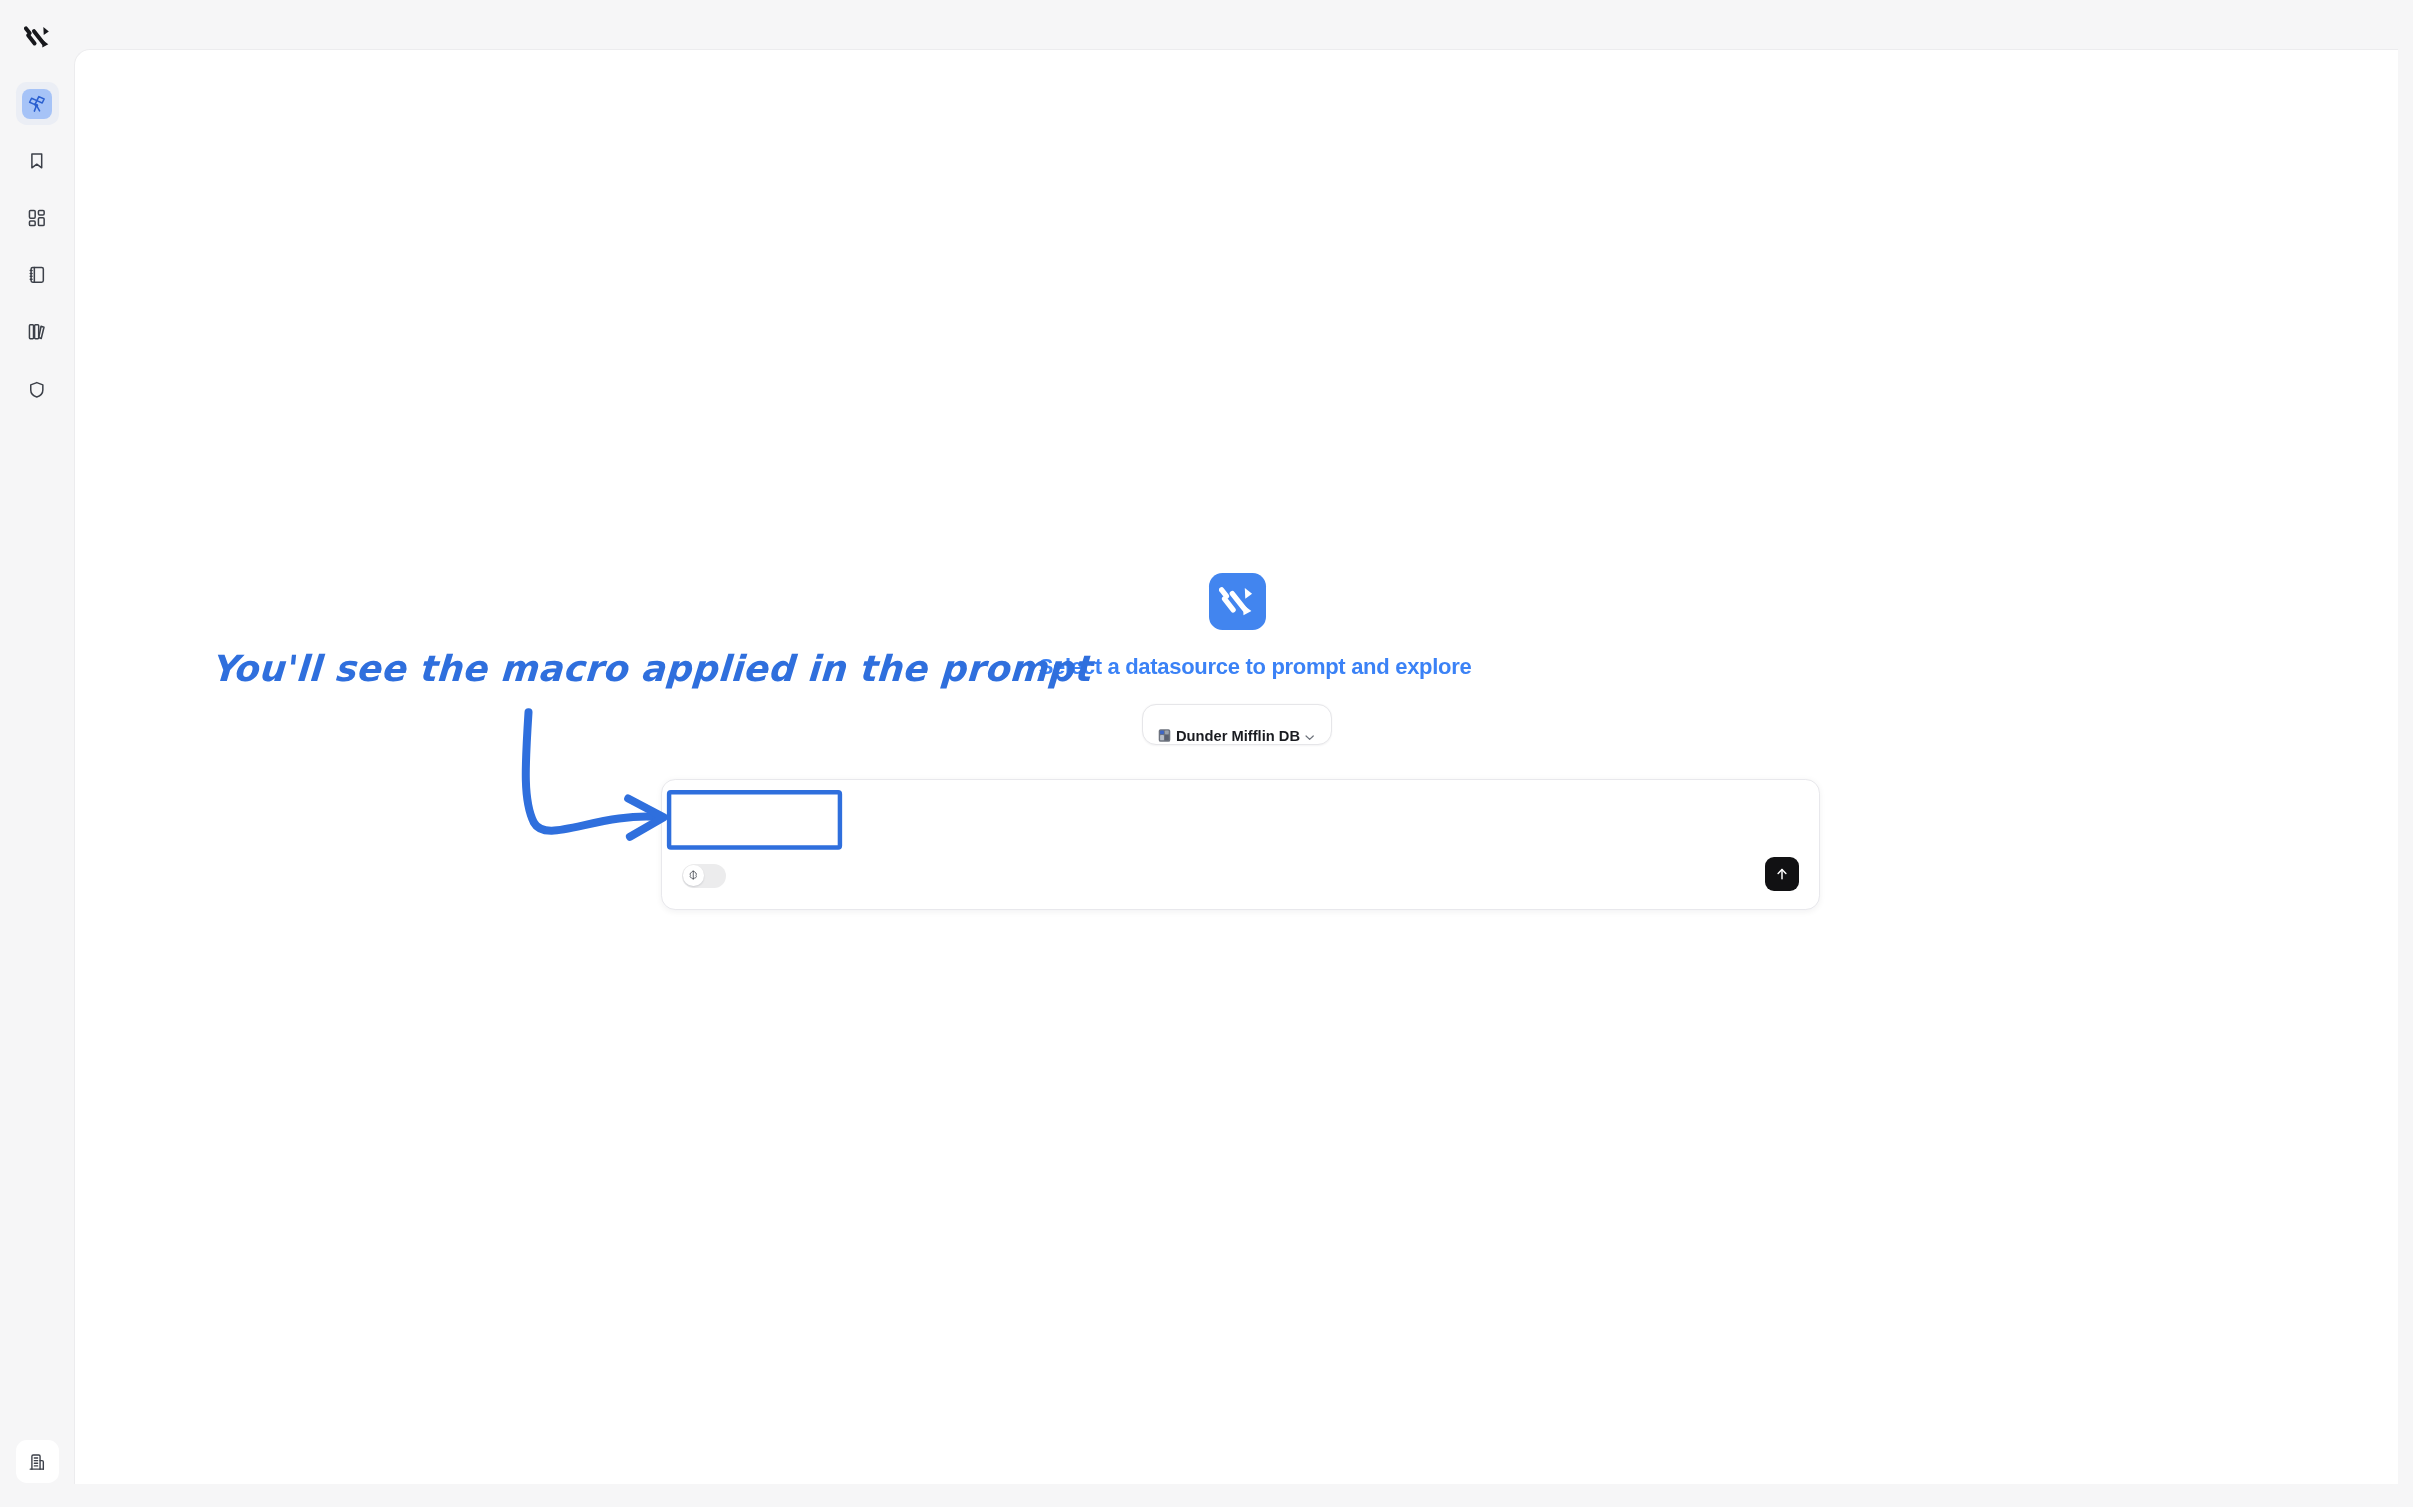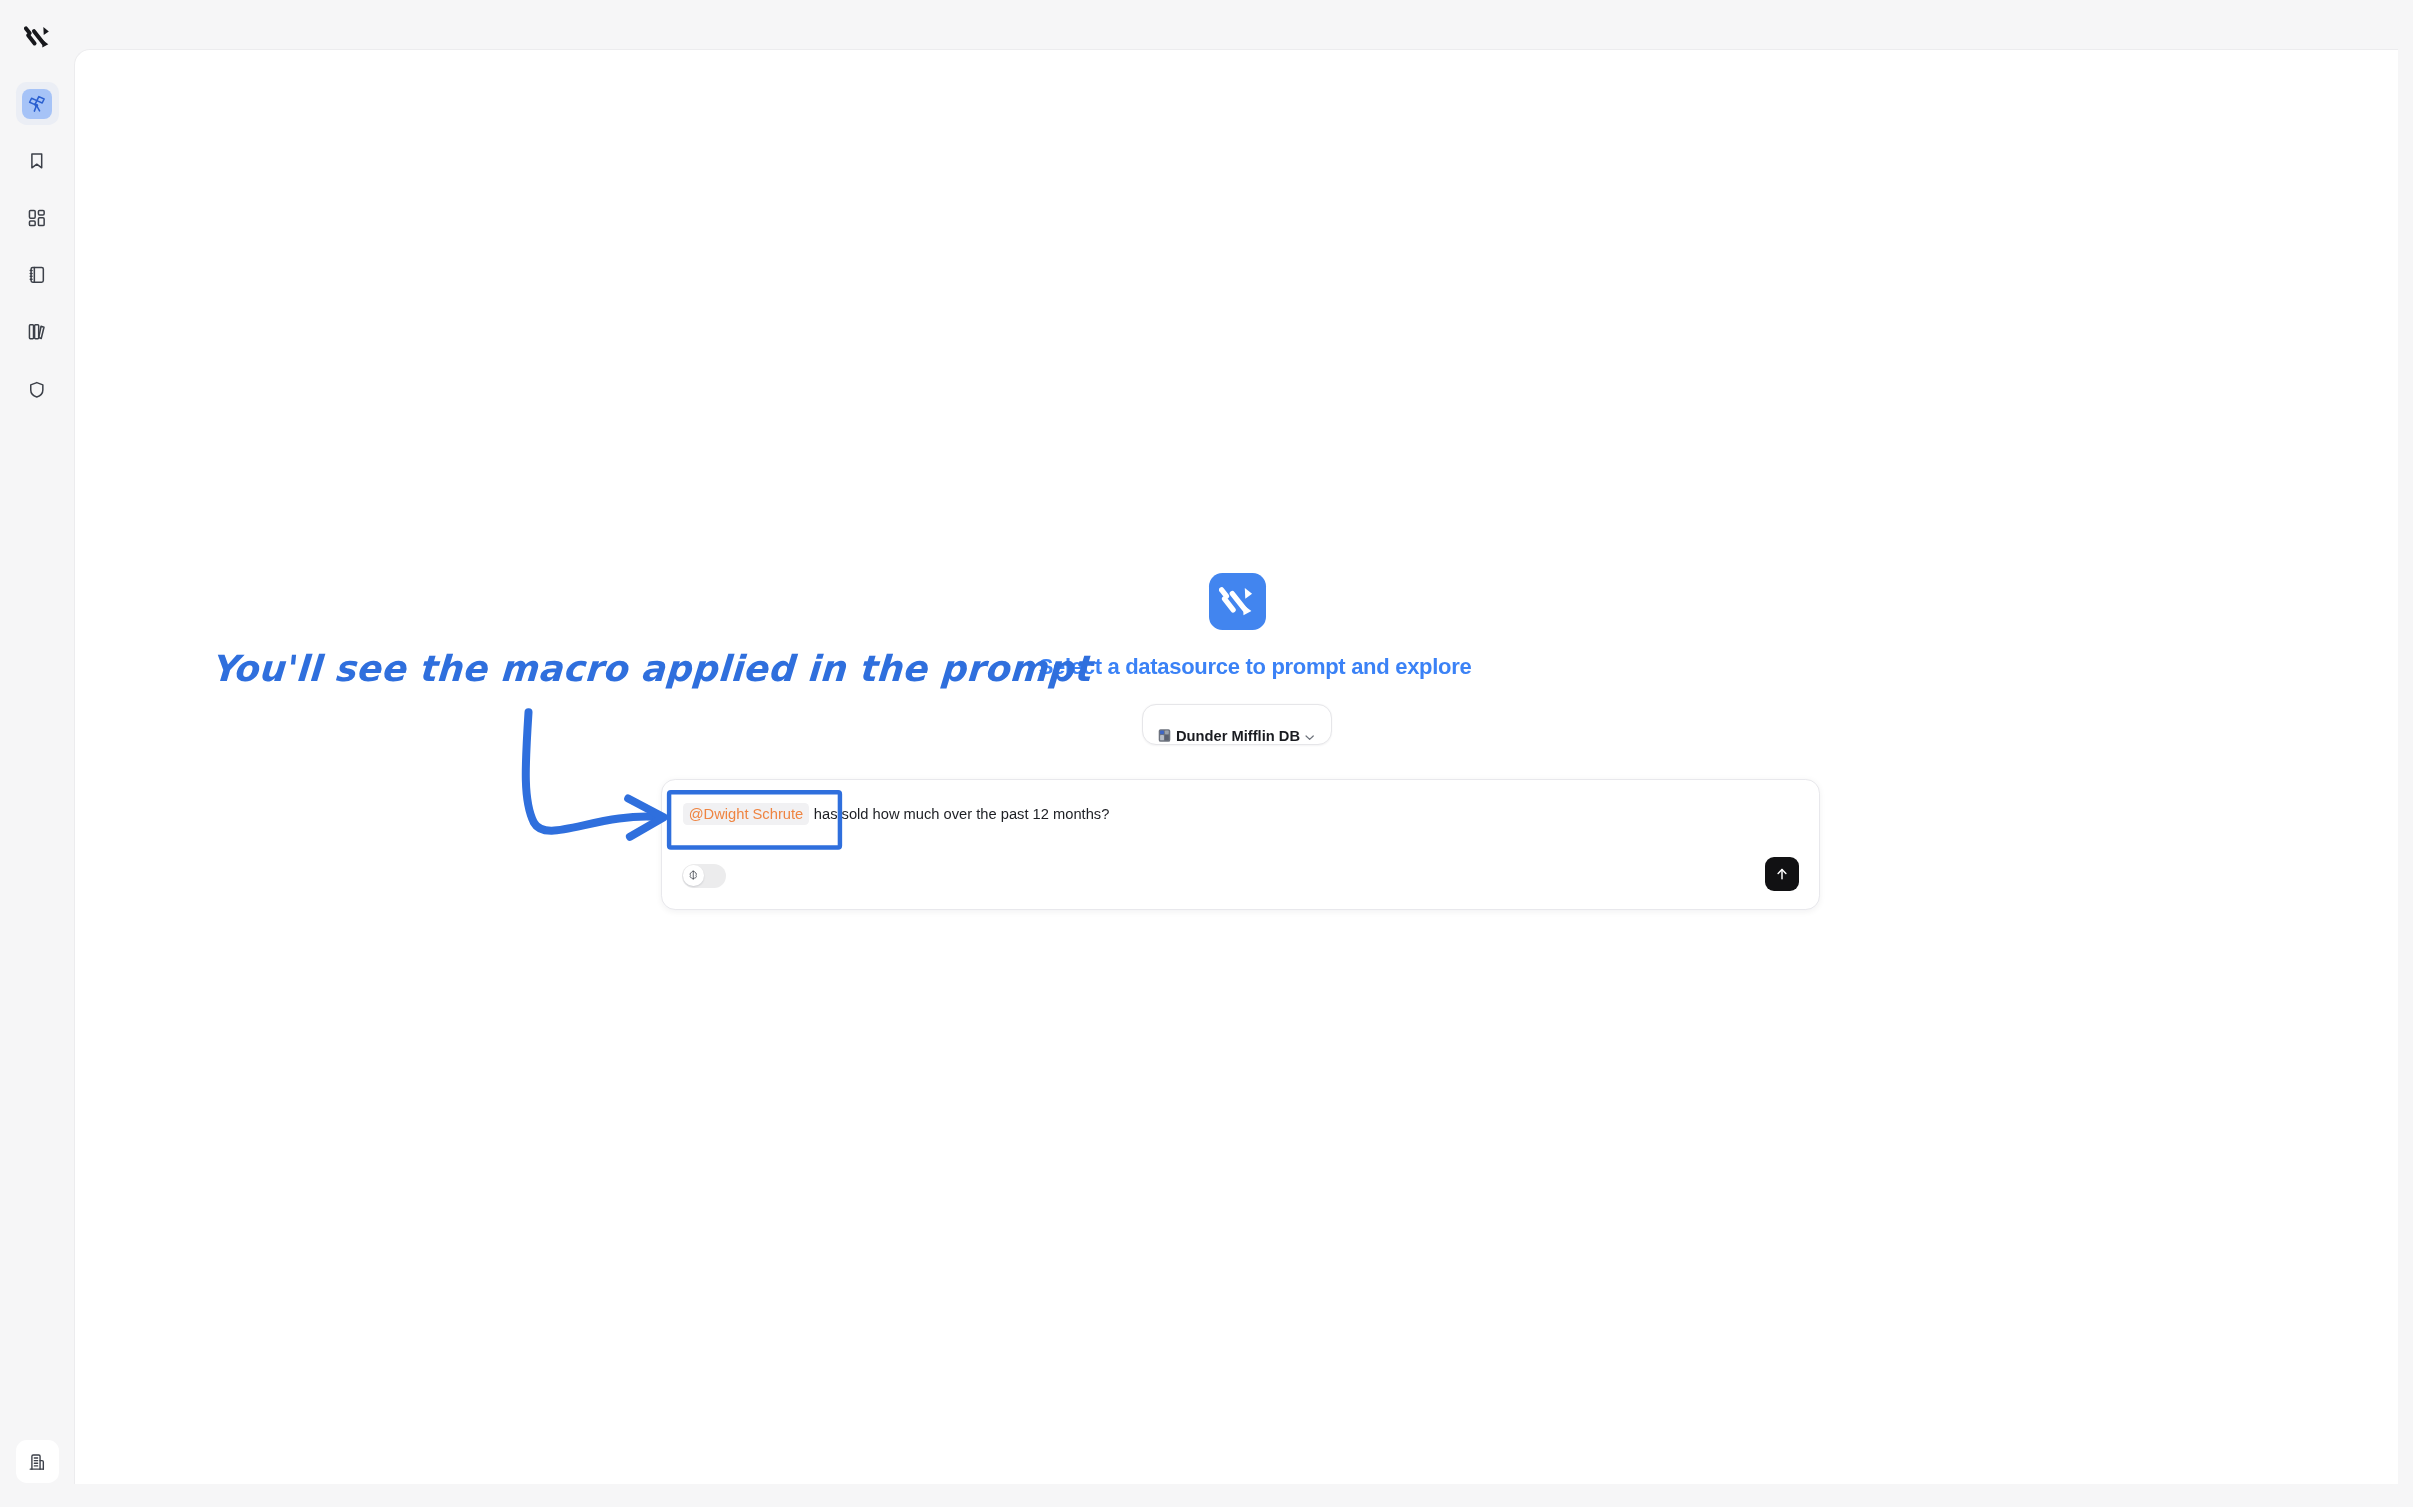--- a/index.html
+++ b/index.html
@@ -391,24 +391,20 @@
           <svg width="13.3" height="13.3" viewBox="0 0 24 24" fill="none" stroke="#6b7079" stroke-width="2.2" stroke-linecap="round" stroke-linejoin="round">
             <path d="M5.5 9 L12 15.2 L18.5 9"></path>
           </svg>
         </span>
       </div>
 
     </div>
 
     <section id="prompt-card">
 
-      <div id="prompt-text-row">
-        <span id="prompt-macro">@Dwight Schrute</span>
-        <span id="prompt-rest">has sold how much over the past 12 months?</span>
-      </div>
 
       <div id="prompt-toolbar">
         <div id="thinking-toggle">
           <span id="thinking-toggle-knob">
             <svg width="12.5" height="12.5" viewBox="0 0 24 24" fill="none" stroke="#4c5158" stroke-width="1.7" stroke-linecap="round" stroke-linejoin="round">
               <path d="M12 4.2c-2 0-3.3 1.2-3.5 2.6C7 7 6 8.2 6 9.7c0 .9.35 1.7.95 2.3-.6.55-.95 1.3-.95 2.2 0 1.7 1.45 3 3.2 3 .5 1 1.55 1.6 2.8 1.6"></path>
               <path d="M12 4.2c2 0 3.3 1.2 3.5 2.6 1.5.2 2.5 1.4 2.5 2.9 0 .9-.35 1.7-.95 2.3.6.55.95 1.3.95 2.2 0 1.7-1.45 3-3.2 3-.5 1-1.55 1.6-2.8 1.6"></path>
               <path d="M12 4.5v14.8"></path>
             </svg>
           </span>

